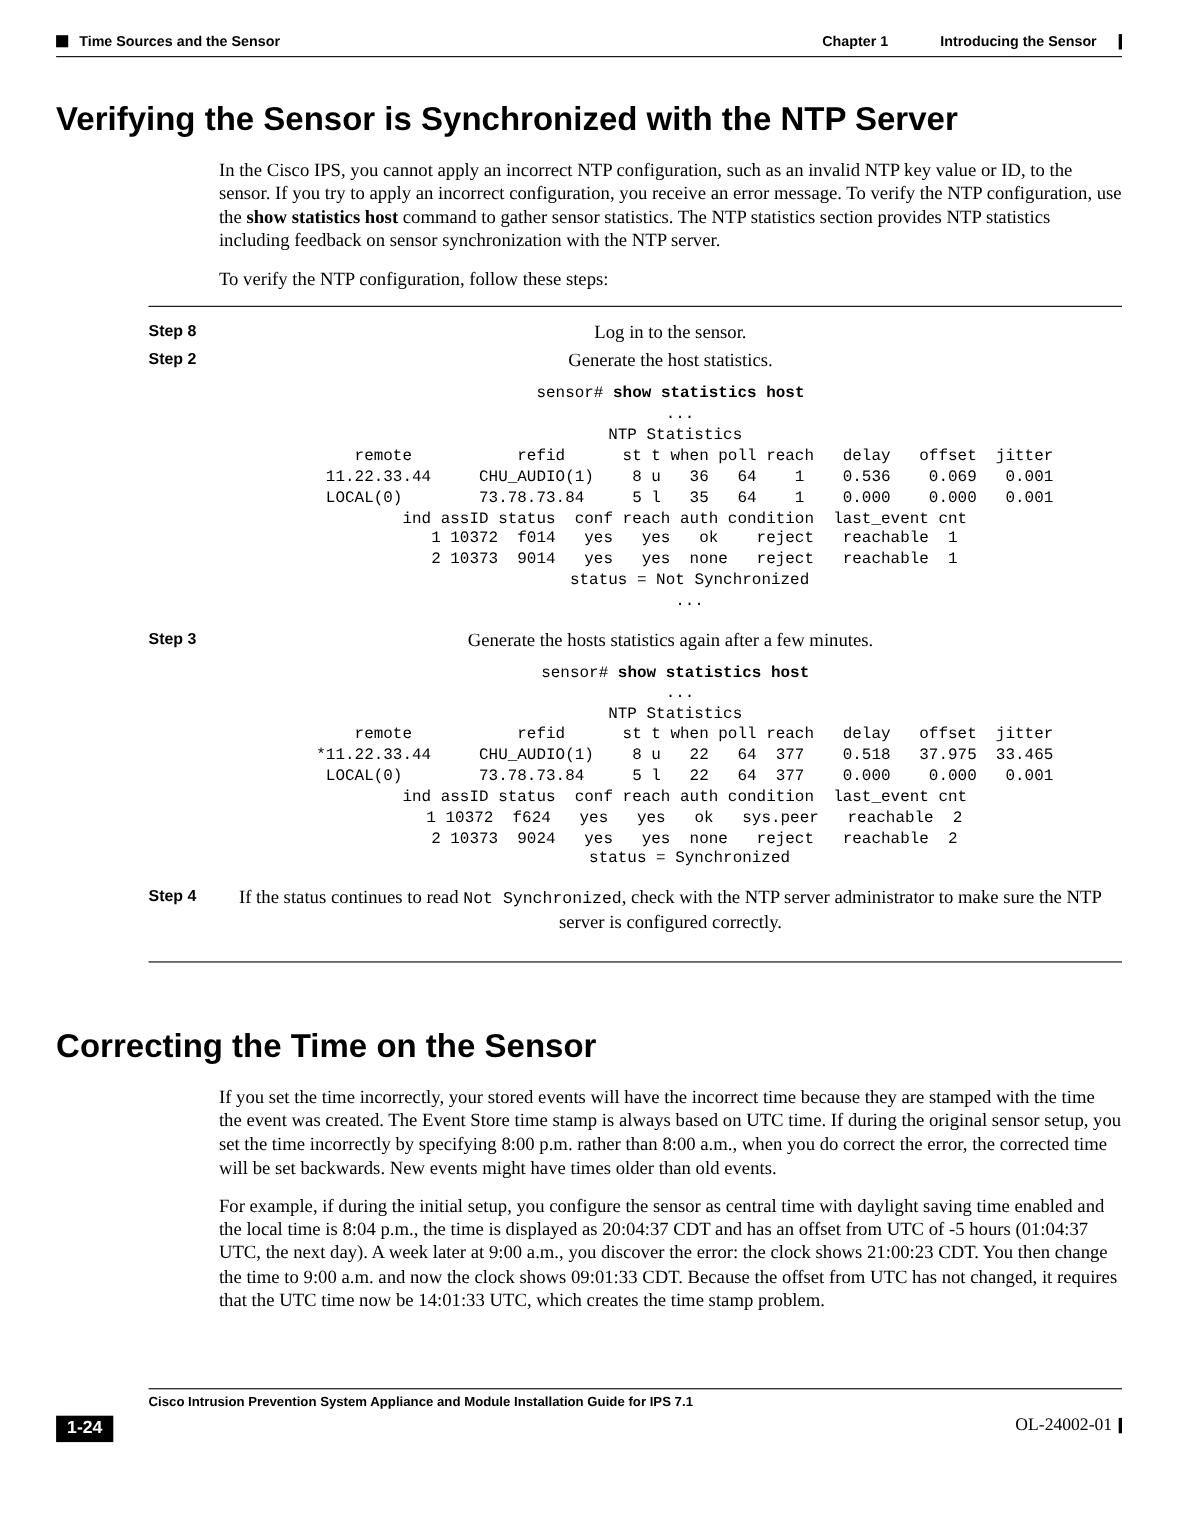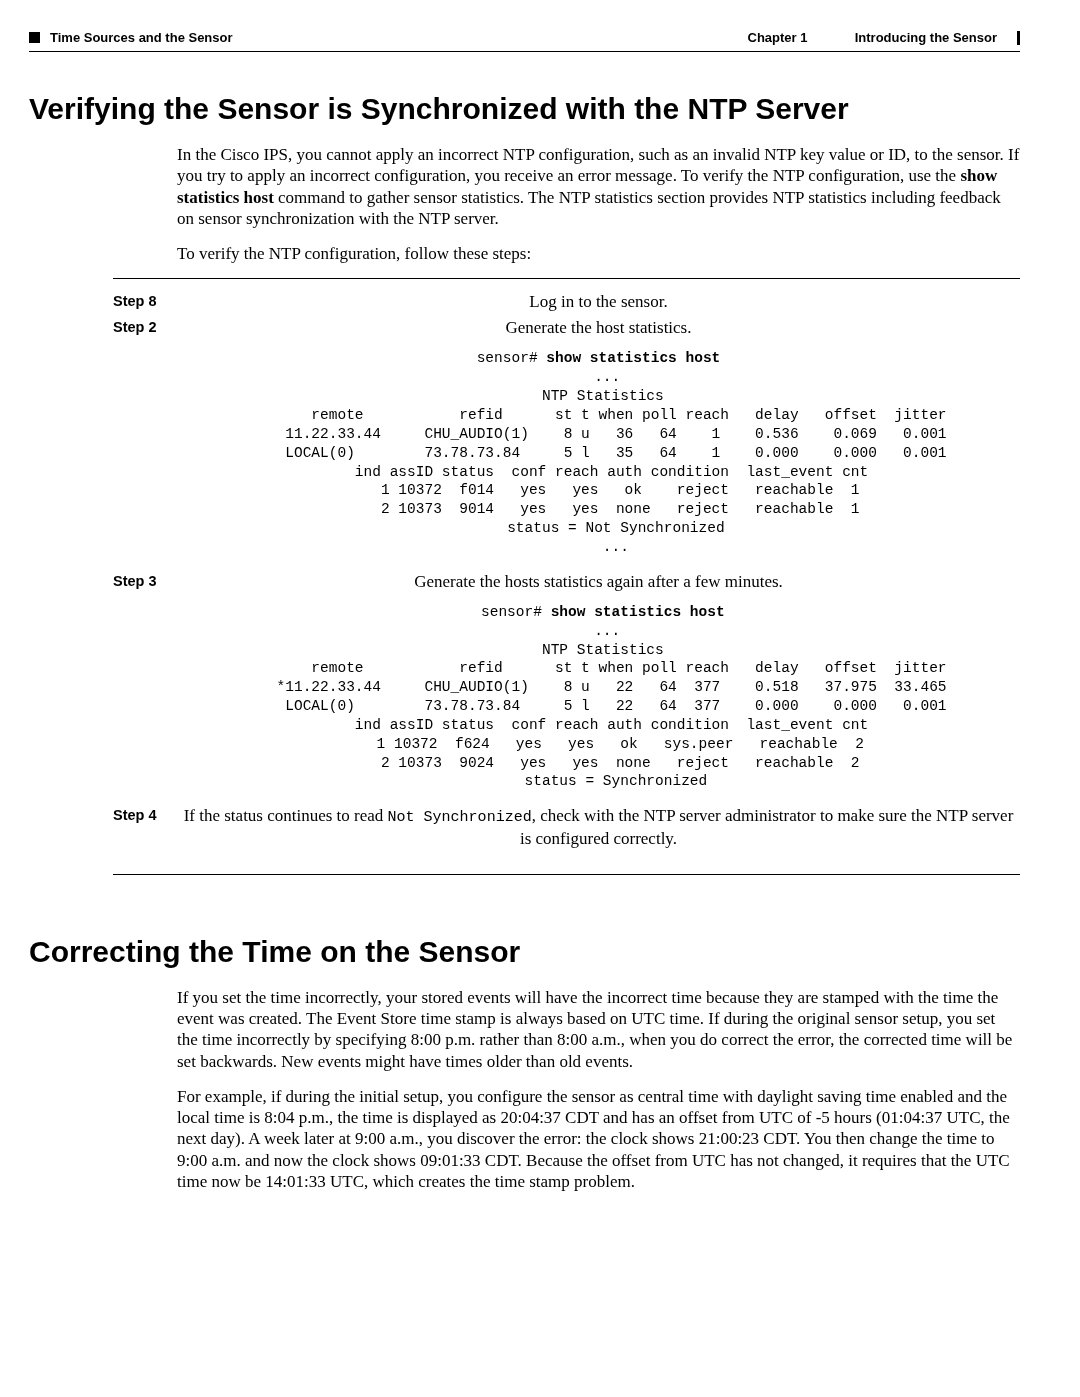--- a/index.html
+++ b/index.html
@@ -5,21 +5,21 @@
   body {
     margin: 0;
     padding: 0;
     background: #fff;
     font-family: "Times New Roman", Times, serif;
     color: #000;
     width: 1080px;
   }
   .page {
     width: 1080px;
-    padding: 30px 60px 40px 29px;
+    padding: 30px 60px 40px 51px;
     box-sizing: border-box;
     position: relative;
   }
   .running-header {
     display: flex;
     justify-content: space-between;
     align-items: flex-start;
     margin-bottom: 6px;
     font-family: Arial, Helvetica, sans-serif;
     font-size: 13px;
@@ -209,14 +209,27 @@
 
   <hr class="steps-rule">
 
   <div class="h1" style="margin-top:60px">Correcting the Time on the Sensor</div>
 
   <div class="body-block">
     <p>If you set the time incorrectly, your stored events will have the incorrect time because they are stamped with the time the event was created. The Event Store time stamp is always based on UTC time. If during the original sensor setup, you set the time incorrectly by specifying 8:00 p.m. rather than 8:00 a.m., when you do correct the error, the corrected time will be set backwards. New events might have times older than old events.</p>
     <p>For example, if during the initial setup, you configure the sensor as central time with daylight saving time enabled and the local time is 8:04 p.m., the time is displayed as 20:04:37 CDT and has an offset from UTC of -5 hours (01:04:37 UTC, the next day). A week later at 9:00 a.m., you discover the error: the clock shows 21:00:23 CDT. You then change the time to 9:00 a.m. and now the clock shows 09:01:33 CDT. Because the offset from UTC has not changed, it requires that the UTC time now be 14:01:33 UTC, which creates the time stamp problem.</p>
   </div>
 
+  <div class="footer">
+    <hr class="footer-rule">
+    <div class="footer-row">
+      <span class="footer-left">Cisco Intrusion Prevention System Appliance and Module Installation Guide for IPS 7.1</span>
+    </div>
+    <div class="footer-bottom">
+      <span class="page-num-box">1-24</span>
+      <span class="footer-right">
+        <span>OL-24002-01</span>
+        <span class="rh-bar"></span>
+      </span>
+    </div>
+  </div>
 
 </div>
 
 </body></html>

